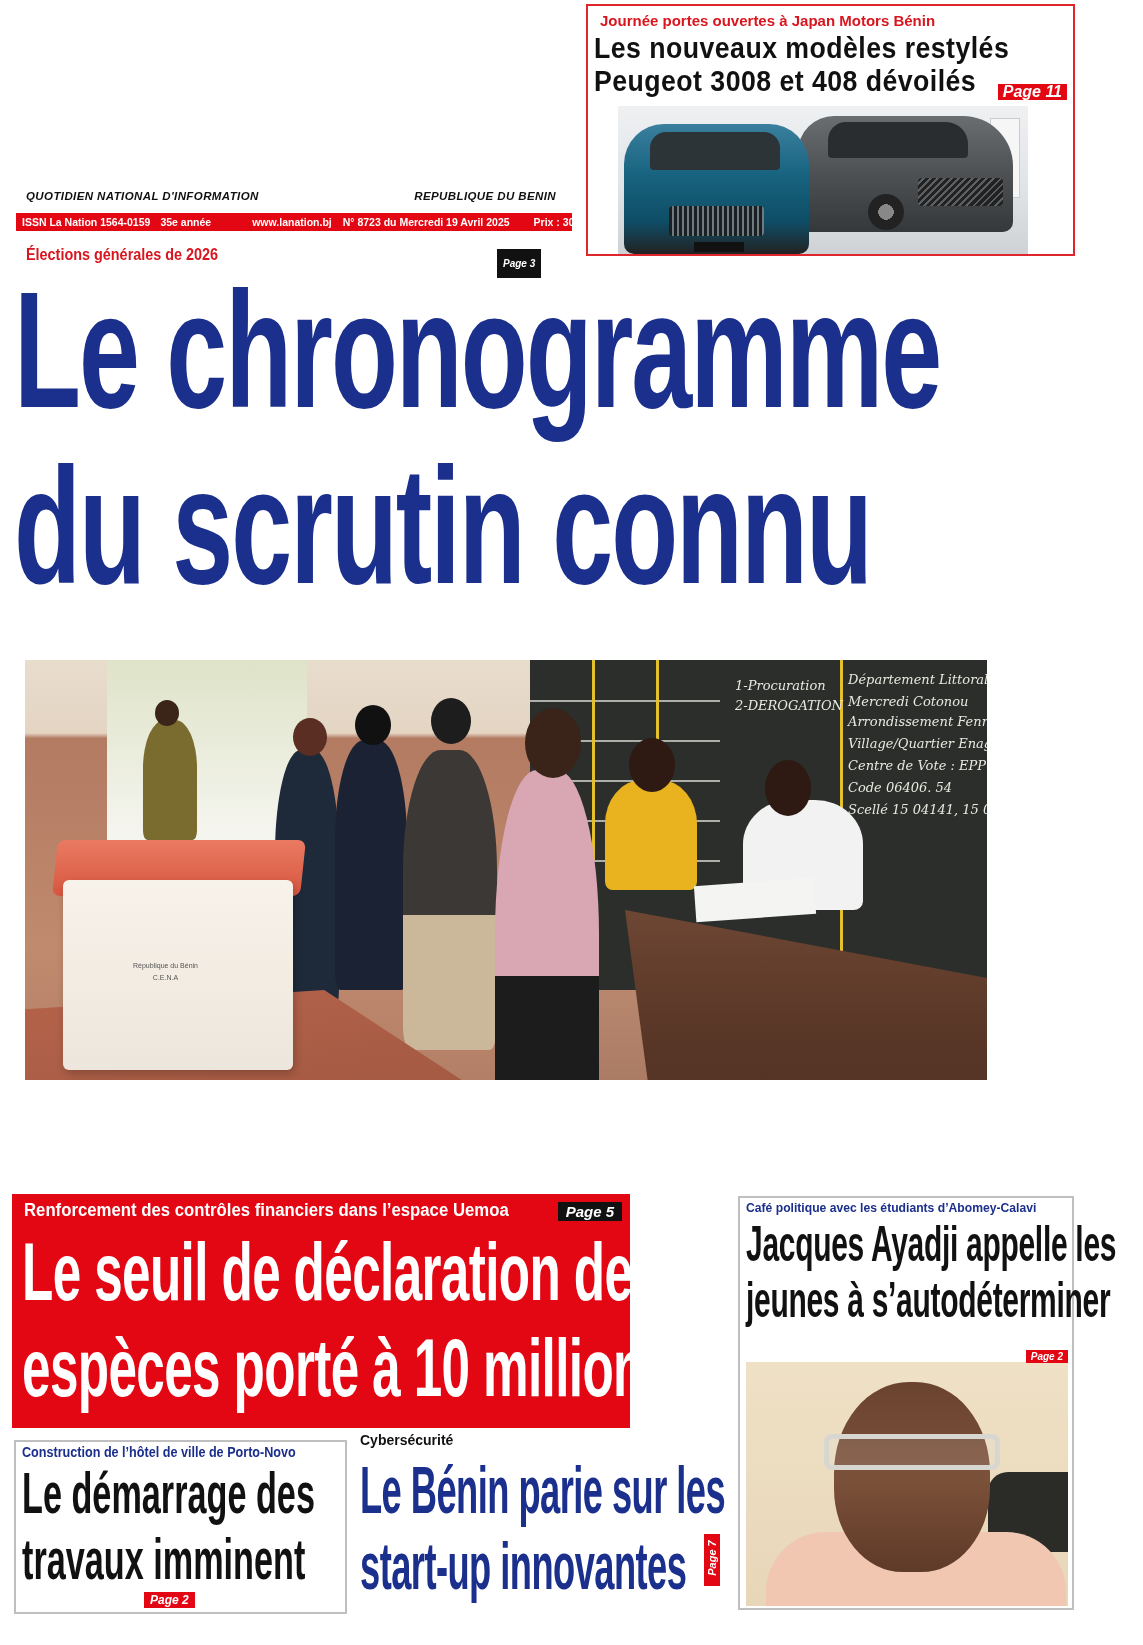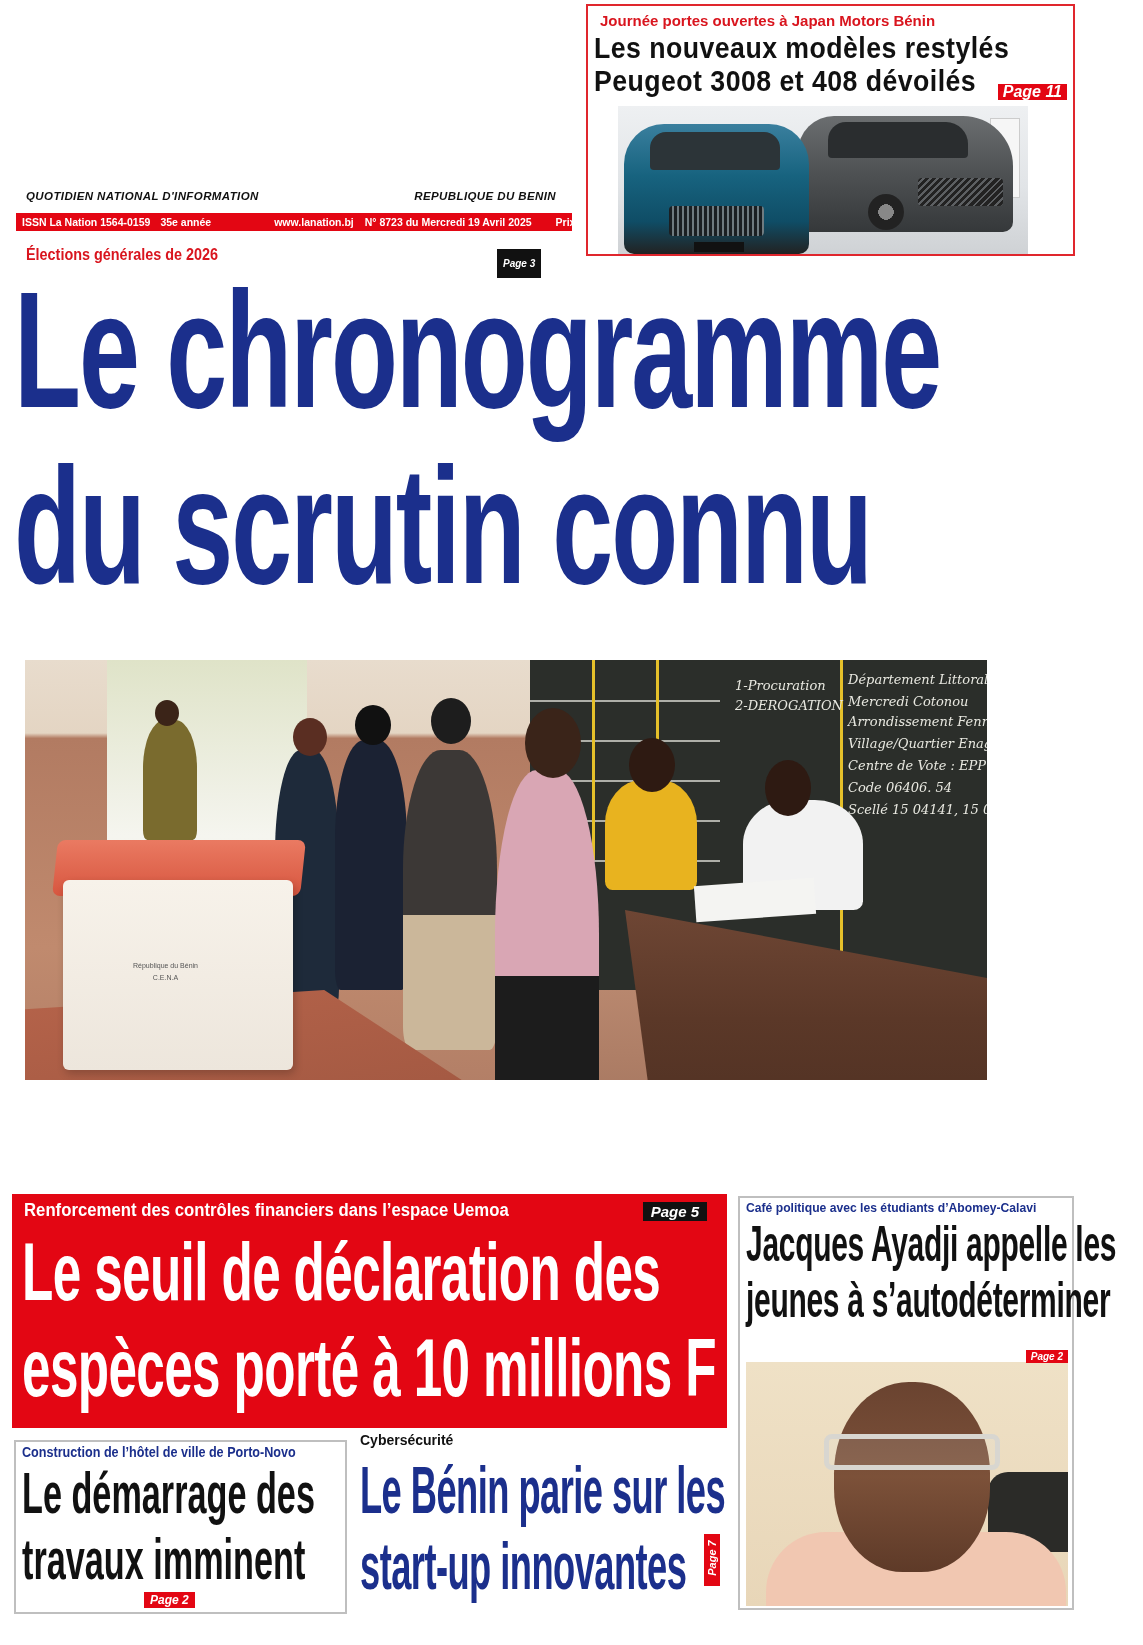--- a/index.html
+++ b/index.html
@@ -133,25 +133,25 @@
   .ballot-label { position: absolute; left: 108px; top: 300px; font-size: 7px; color: #555; text-align: center; line-height: 12px; }
   .person { position: absolute; border-radius: 40% 40% 8% 8%; }
   .head { position: absolute; border-radius: 50%; background: #3b2418; }
   .desk-right { position: absolute; left: 600px; top: 250px; width: 362px; height: 272px;
     background: linear-gradient(180deg, #6e4634 0%, #5b3828 40%, #4a2d20 100%);
     clip-path: polygon(0 0, 100% 25%, 100% 100%, 10% 100%); }
   .papers { position: absolute; left: 670px; top: 222px; width: 120px; height: 36px; background: #f4f4f2; transform: rotate(-4deg); }
 
   
   .red-story {
-    left: 12px; top: 1194px; width: 715px; height: 234px; background: #e30613; color: #fff;
+    left: 12px; top: 1194px; width: 618px; height: 234px; background: #e30613; color: #fff;
   }
   .red-kicker { position: absolute; left: 12px; top: 6px; font-size: 18px; font-weight: bold;
     transform: scaleX(0.93); transform-origin: left; white-space: nowrap; }
-  .red-page { position: absolute; right: 20px; top: 8px; }
+  .red-page { position: absolute; right: 8px; top: 8px; }
   .red-page .page-tag-black { font-size: 15px; line-height: 19px; padding: 0 8px; }
   .red-headline {
     position: absolute; left: 10px; top: 30px; width: 1100px;
     font-weight: bold; font-size: 82px; line-height: 96px; letter-spacing: -1px;
     transform: scaleX(0.625); transform-origin: left top; white-space: nowrap;
   }
   .red-headline .line { display: block; }
 
   
   .interview {
@@ -201,21 +201,21 @@
 
 <div class="abs masthead">
   <span class="tagline left">QUOTIDIEN  NATIONAL  D'INFORMATION</span>
   <span class="tagline right">REPUBLIQUE DU BENIN</span>
 </div>
 
 <div class="abs info-bar">
   <span>ISSN La Nation 1564-0159</span>
   <span style="margin-left:10px">35e année</span>
   <i class="sq"></i>
-  <span style="margin-left:52px">www.lanation.bj</span>
+  <span style="margin-left:30px">www.lanation.bj</span>
   <i class="sq"></i>
   <span>N° 8723 du Mercredi 19 Avril  2025</span>
   <i class="sq" style="margin-left:18px"></i>
   <span>Prix : 300 F CFA</span>
 </div>
 
 <div class="abs promo">
   <span class="promo-kicker">Journée portes ouvertes à Japan Motors Bénin</span>
   <div class="promo-title">
     <span class="line">Les nouveaux modèles restylés</span>

